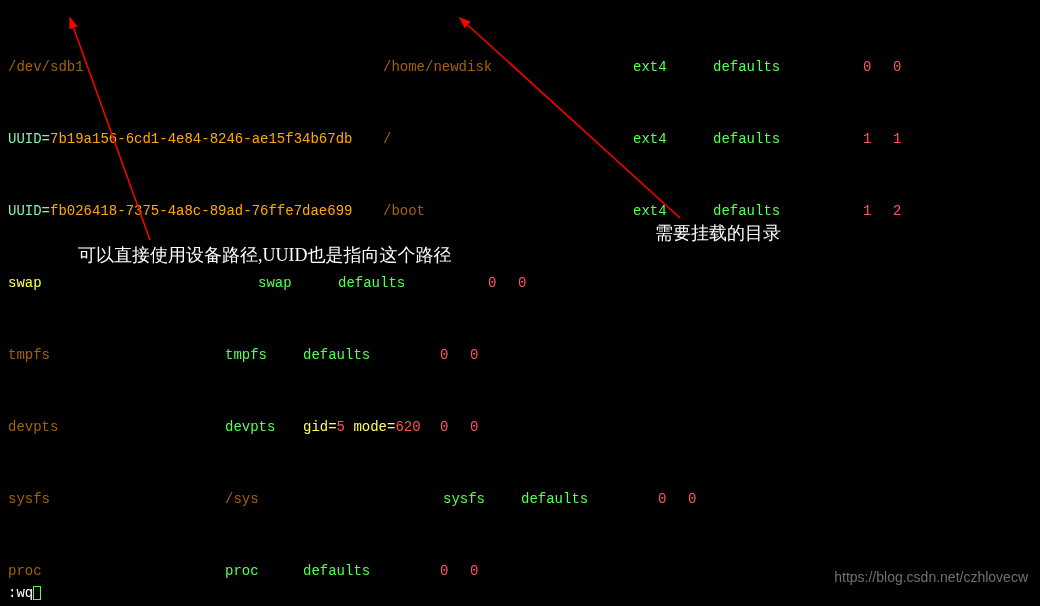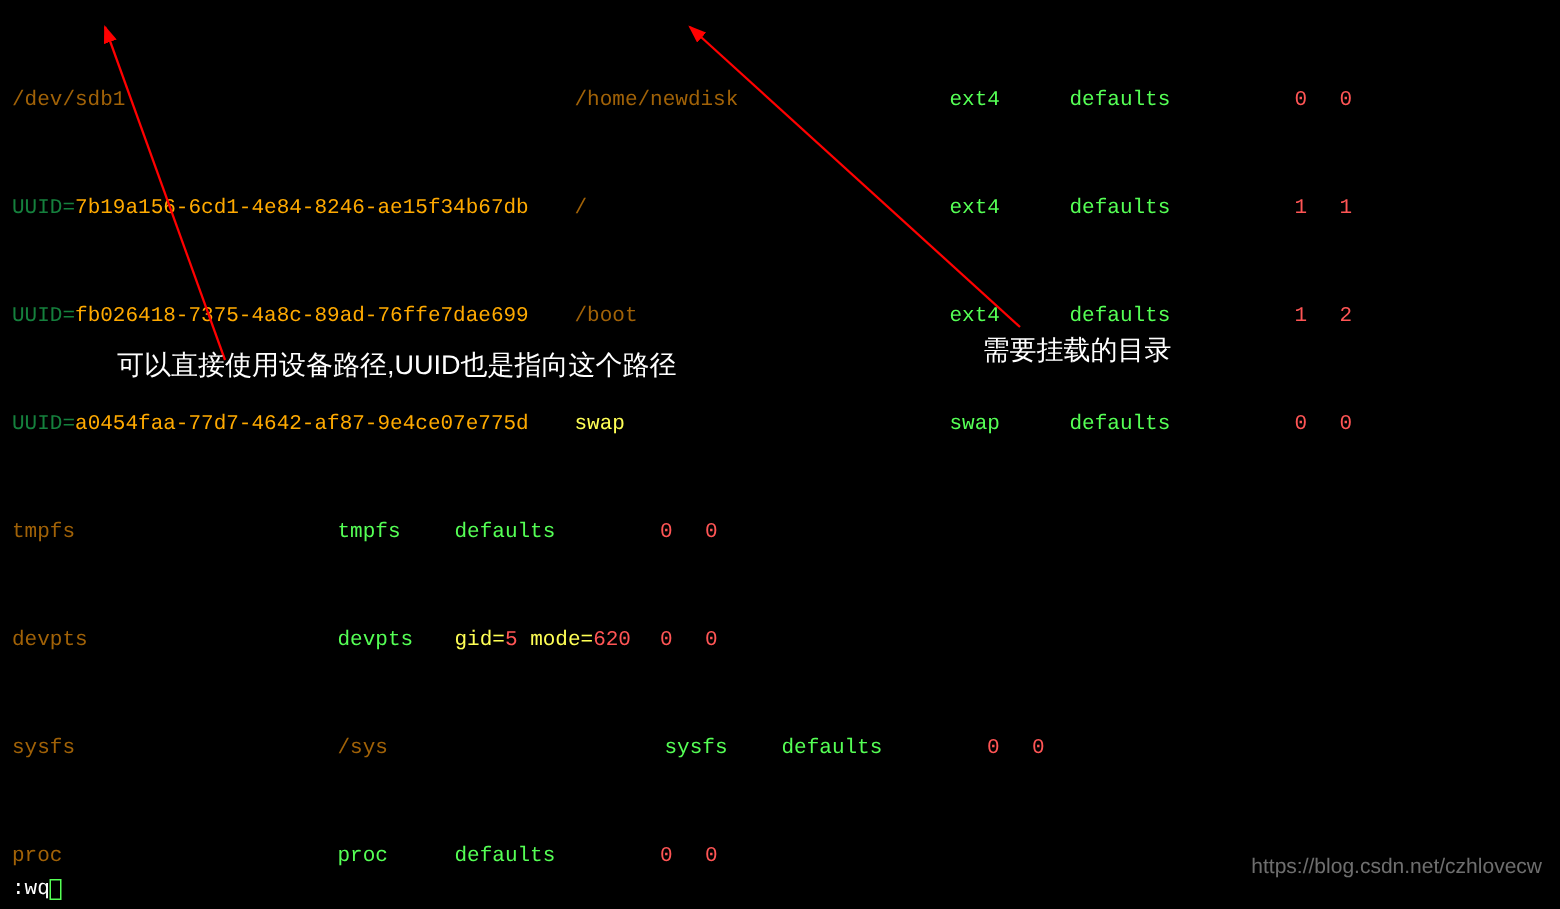--- a/index.html
+++ b/index.html
@@ -14,21 +14,21 @@
       overflow: hidden;
     }
     .terminal {
       padding: 4px 8px;
       white-space: pre;
       color: #fff;
     }
     .white { color: #a16207; }
     .green { color: #55ff55; }
     .yellow { color: #ffff55; }
-    .magenta { color: #15803d; }
+    .magenta { color: #86efac; }
     .orange { color: #ffaa00; }
     .red { color: #ff5555; }
     .row { display: flex; }
     .c1 { width: 375px; }
     .c2 { width: 250px; }
     .c3 { width: 80px; }
     .c4 { width: 150px; }
     .c5 { width: 30px; text-align: left; }
     .c6 { width: 20px; text-align: left; }
     .s1 { width: 217px; }
@@ -55,21 +55,21 @@
       border: 1px solid #55ff55;
       margin-left: 0px;
     }
     .annotation {
       position: absolute;
       color: #ffffff;
       font-family: 'SimSun', 'Microsoft YaHei', sans-serif;
       font-size: 18px;
       white-space: nowrap;
     }
-    .ann1 { left: 78px; top: 234px; }
+    .ann1 { left: 78px; top: 246px; font-family: Liberation Serif, serif; }
     .ann2 { left: 655px; top: 224px; }
     .watermark {
       position: absolute;
       right: 12px;
       bottom: 20px;
       color: rgba(220,220,220,0.5);
       font-family: Arial, sans-serif;
       font-size: 14px;
     }
     svg.arrows {
@@ -105,21 +105,20 @@
   <div class="row">
     <span class="c1"><span class="magenta">UUID=</span><span class="orange">fb026418-7375-4a8c-89ad-76ffe7dae699</span></span>
     <span class="c2 white">/boot</span>
     <span class="c3 green">ext4</span>
     <span class="c4 green">defaults</span>
     <span class="c5 red">1</span>
     <span class="c6 red">2</span>
   </div>
   
   <div class="row">
-    <span class="c1"><span class="magenta">UUID=</span><span class="orange">a0454faa-77d7-4642-af87-9e4ce07e775d</span></span>
     <span class="c2 yellow">swap</span>
     <span class="c3 green">swap</span>
     <span class="c4 green">defaults</span>
     <span class="c5 red">0</span>
     <span class="c6 red">0</span>
   </div>
   
   <div class="row">
     <span class="s1 white">tmpfs</span>
     <span class="s3 green">tmpfs</span>

